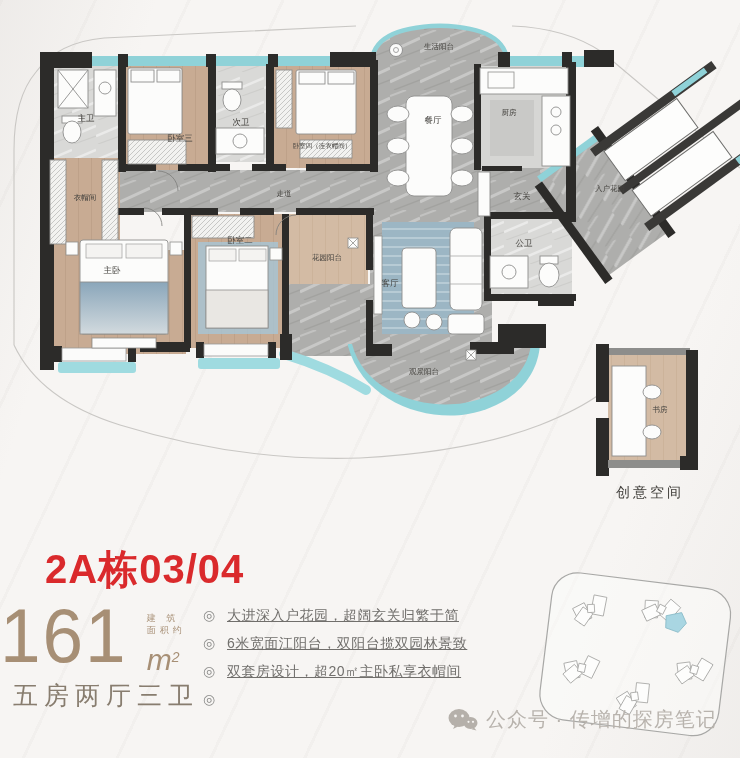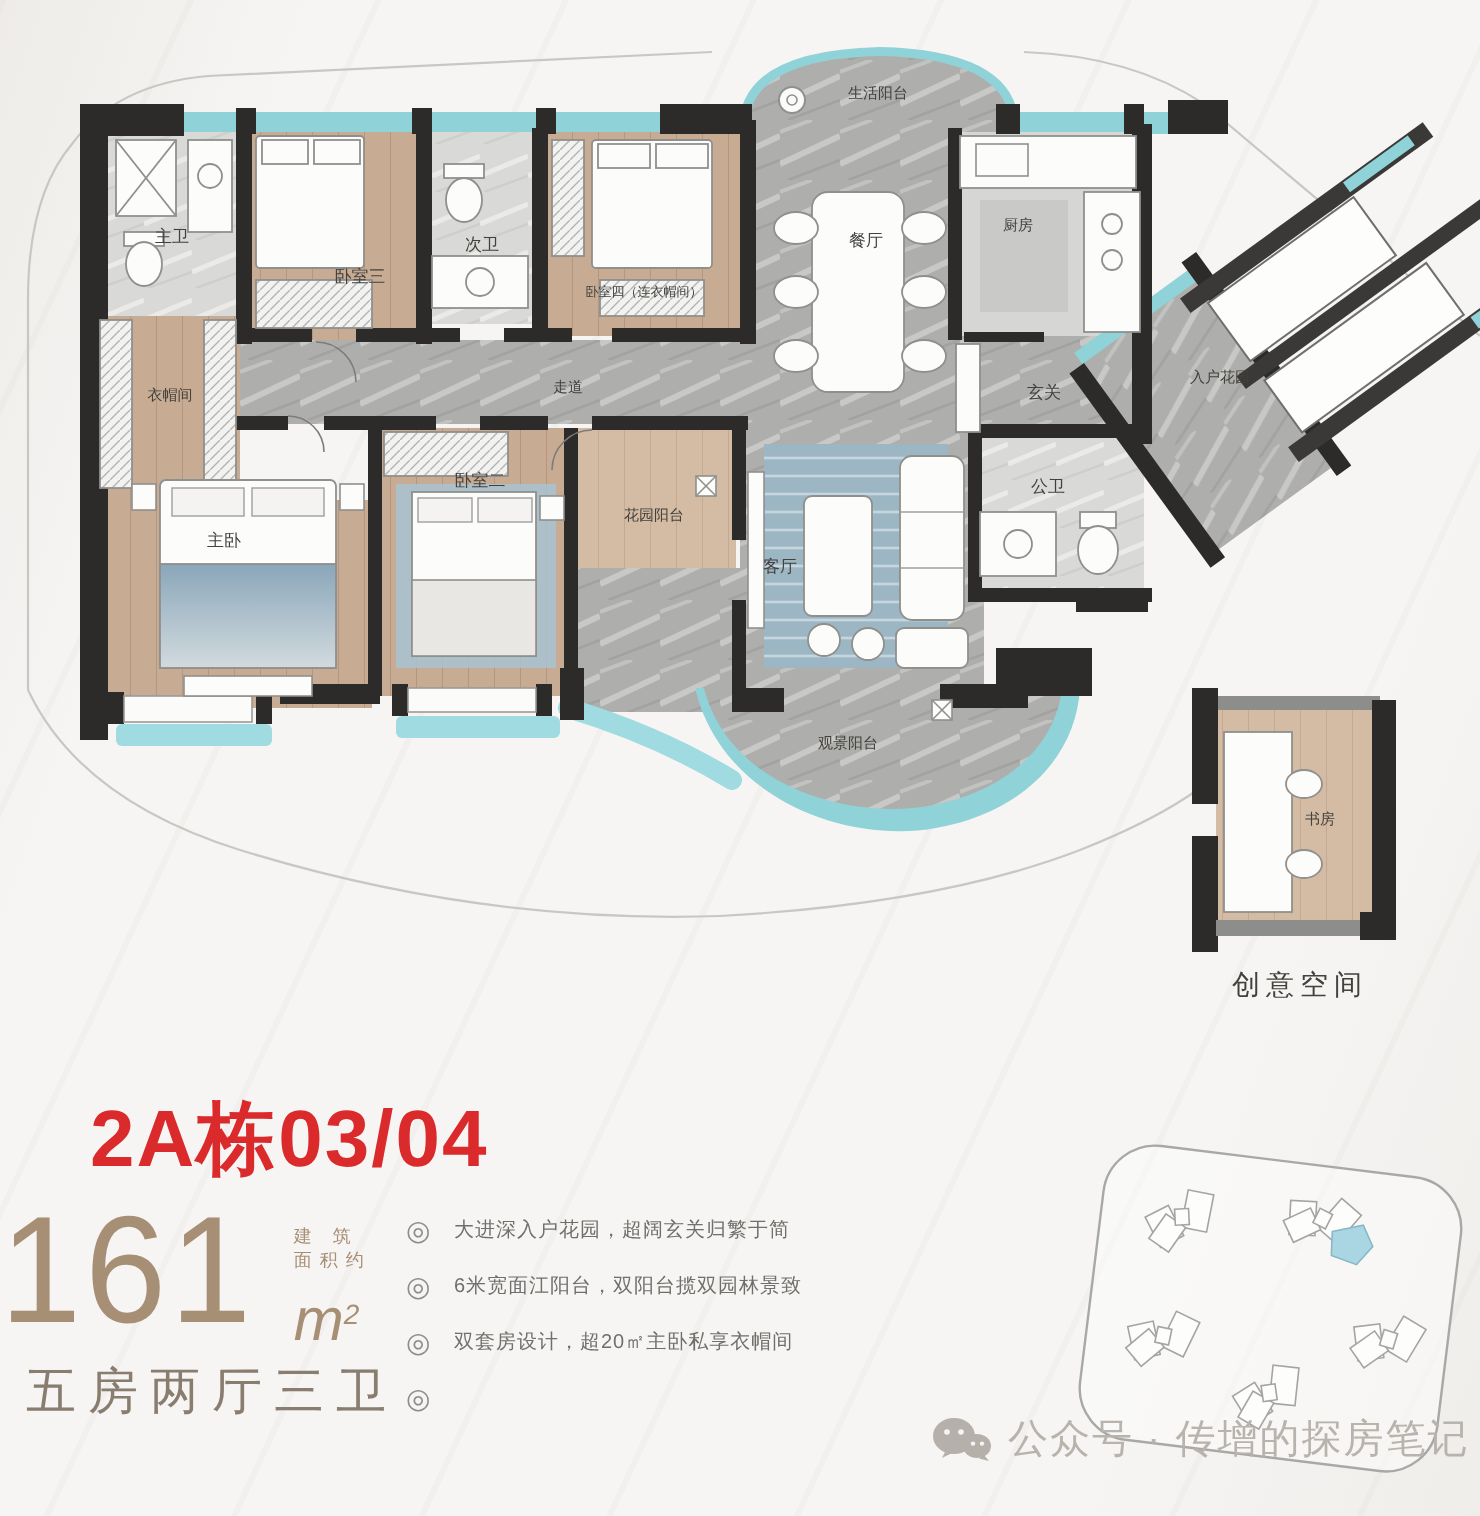--- a/index.html
+++ b/index.html
@@ -21,22 +21,22 @@
   .area-row{position:absolute;left:0;top:600px;display:flex;align-items:flex-start;color:#a78f75;}
   .area-num{font-size:76px;line-height:72px;font-weight:400;letter-spacing:2px;transform:scaleX(.96);transform-origin:left;}
   .area-side{margin-left:14px;padding-top:12px;}
   .area-note{font-size:9px;letter-spacing:4px;line-height:12px;color:#a78f75;}
   .area-unit{margin-top:6px;font-size:30px;line-height:30px;font-style:italic;}
   .area-unit sup{font-size:14px;vertical-align:8px;}
   .layout-line{position:absolute;left:13px;top:679px;font-size:25px;letter-spacing:6px;color:#887d6f;font-weight:400;}
   .features{position:absolute;left:203px;top:606px;width:330px;}
   .feature-item{display:flex;align-items:flex-start;margin-bottom:9px;}
   .feature-ico{color:#8d8d8b;font-size:14px;line-height:19px;width:24px;flex:0 0 24px;}
-  .feature-txt{color:#716f6c;font-size:10px;line-height:19px;letter-spacing:.5px;}
-  .watermark{position:absolute;left:466px;top:706px;display:flex;align-items:center;color:#b8b3ad;justify-content:flex-end;}
+  .feature-txt{color:#716f6c;font-size:14px;line-height:19px;letter-spacing:.5px;text-decoration:underline;}
+  .watermark{position:absolute;left:448px;top:706px;display:flex;align-items:center;color:#b8b3ad;justify-content:flex-end;}
   .watermark-text{font-size:20px;letter-spacing:1px;margin-left:8px;}
 </style>
 </head>
 <body>
 
 <div id="stage">
 
   <svg id="floorplan-svg" width="740" height="530" viewBox="0 0 740 530">
     <defs>
       <pattern id="wood" width="13" height="13" patternUnits="userSpaceOnUse">

